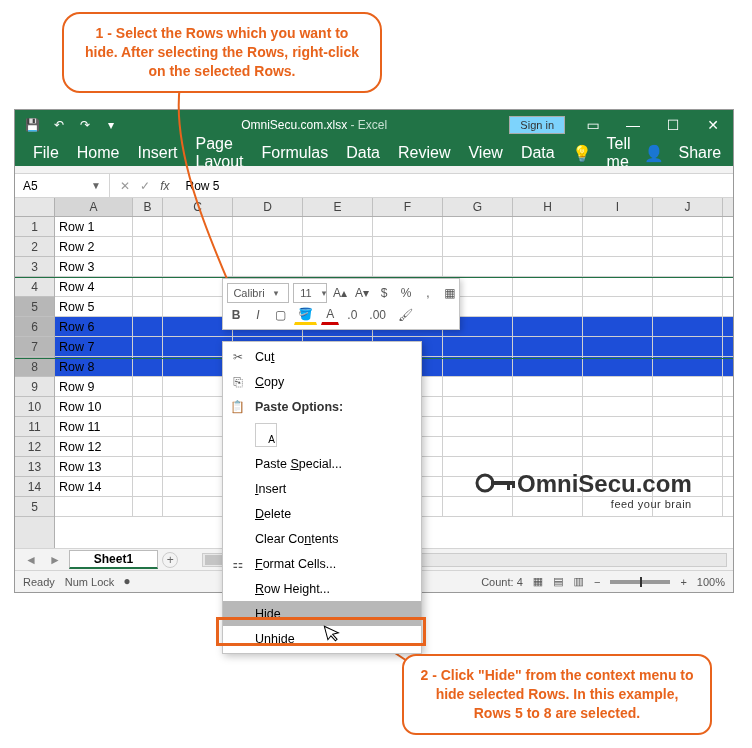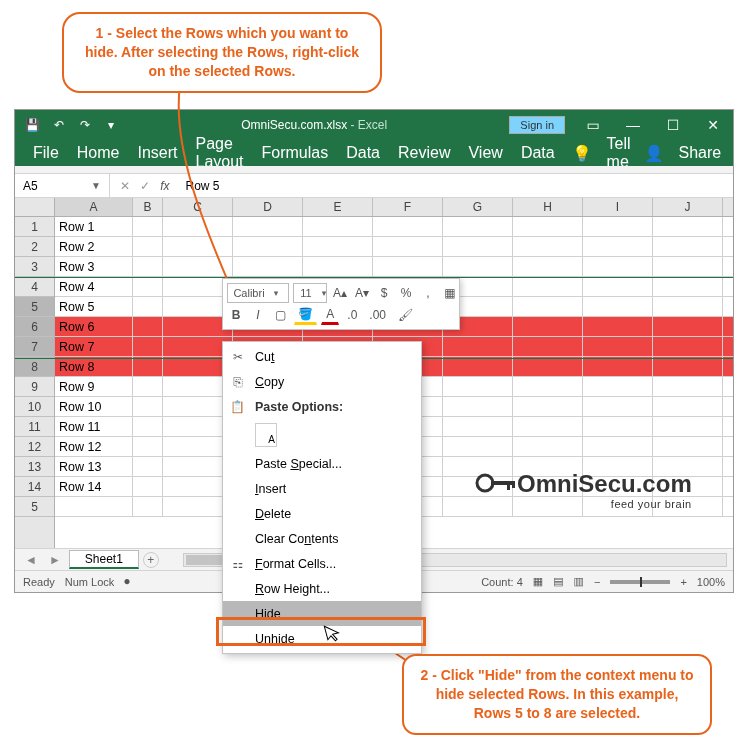--- a/index.html
+++ b/index.html
@@ -44,21 +44,21 @@
   .ch.cA{ flex:0 0 78px; background:#d6d6d6;}
   
   .row-headers { position:absolute; top:19px; left:0; width:40px; bottom:0; background:#e6e6e6; border-right:1px solid #b0b0b0; }
   .rh { height:20px; border-bottom:1px solid #c0c0c0; text-align:center; font-size:12px; color:#444; display:flex; align-items:center; justify-content:center; background:#e6e6e6; }
   .rh.sel { background:#b7b7b7; }
   
   .cells { position:absolute; top:19px; left:40px; right:0; bottom:0; }
   .row { height:20px; display:flex; border-bottom:1px solid #d0d0d0; }
   .cell { border-right:1px solid #d0d0d0; font-size:12.5px; padding:0 4px; display:flex; align-items:center; }
   .cA{flex:0 0 78px;} .cB{flex:0 0 30px;} .cC,.cD,.cE,.cF,.cG,.cH,.cI,.cJ{flex:0 0 70px;}
-  .row.sel { background:#ef4444; }
+  .row.sel { background:#1d4ed8; }
   .row.sel.first { background:#fff; }
   .row.sel .cA, .row.sel.first .cA { }
   .sel-border { position:absolute; border:2px solid #207245; pointer-events:none; }
   .sel-border.top { top:79px; left:0; right:0; height:0; border-width:1.5px 0 0 0; }
   .sel-border.bottom { top:160px; left:0; right:0; height:0; border-width:0 0 1.5px 0; }
   
   
   .mini-toolbar { position:absolute; top:278px; left:222px; width:238px; background:#fff; border:1px solid #c4c4c4; box-shadow:2px 2px 6px rgba(0,0,0,.2); z-index:20; padding:3px 4px; font-size:12px; }
   .mt-row { display:flex; align-items:center; gap:4px; height:22px;}
   .mt-row span {display:inline-flex;align-items:center;justify-content:center;border:1px solid transparent;padding:1px 3px;color:#555;min-width:18px;height:20px;}
@@ -79,21 +79,21 @@
   
   
   .status-bar { height:22px; background:#f3f3f3; border-top:1px solid #d4d4d4; display:flex; align-items:center; font-size:11px; color:#555; padding:0 8px; gap:10px;}
   .status-bar .spacer{flex:1;}
   .zoom-slider{width:60px;height:4px;background:#999;position:relative;}
   .zoom-slider::after{content:'';position:absolute;left:50%;top:-3px;width:2px;height:10px;background:#333;}
   
   
   .sheet-tabs { height:22px; background:#f3f3f3; border-top:1px solid #d4d4d4; display:flex; align-items:center; font-size:12px; padding:0 6px; gap:4px;}
   .sheet-tabs .nav{color:#888;padding:0 4px;}
-  .sheet-tabs .st{border:1px solid #bbb;border-bottom:2px solid #217346;padding:1px 15px;background:#fff;font-weight:normal;}
+  .sheet-tabs .st{border:1px solid #bbb;border-bottom:2px solid #217346;padding:1px 24px;background:#fff;font-weight:bold;}
   .sheet-tabs .plus{border:1px solid #ccc;border-radius:50%;width:16px;height:16px;display:inline-flex;align-items:center;justify-content:center;font-size:12px;color:#666;}
   .h-scroll { flex:1; margin-left:20px; height:14px; background:#e8e8e8; border:1px solid #ccc; position:relative;}
   .h-scroll .thumb{position:absolute;left:2px;top:1px;width:130px;bottom:1px;background:#c4c4c4;}
   
   
   .callout2 { position:absolute; top:654px; left:402px; width:310px; border:2px solid #e8631c; border-radius:14px; padding:10px 14px; background:#fff; text-align:center; z-index:30;}
   .callout2 .text{ color:#e8631c; font-weight:bold; font-size:14px; line-height:1.35;}
   .callout2-tail{ position:absolute; top:628px; left:370px; width:60px; height:50px; z-index:2; pointer-events:none;}
   .callout2-tail svg{width:100%;height:100%;overflow:visible;}
   

